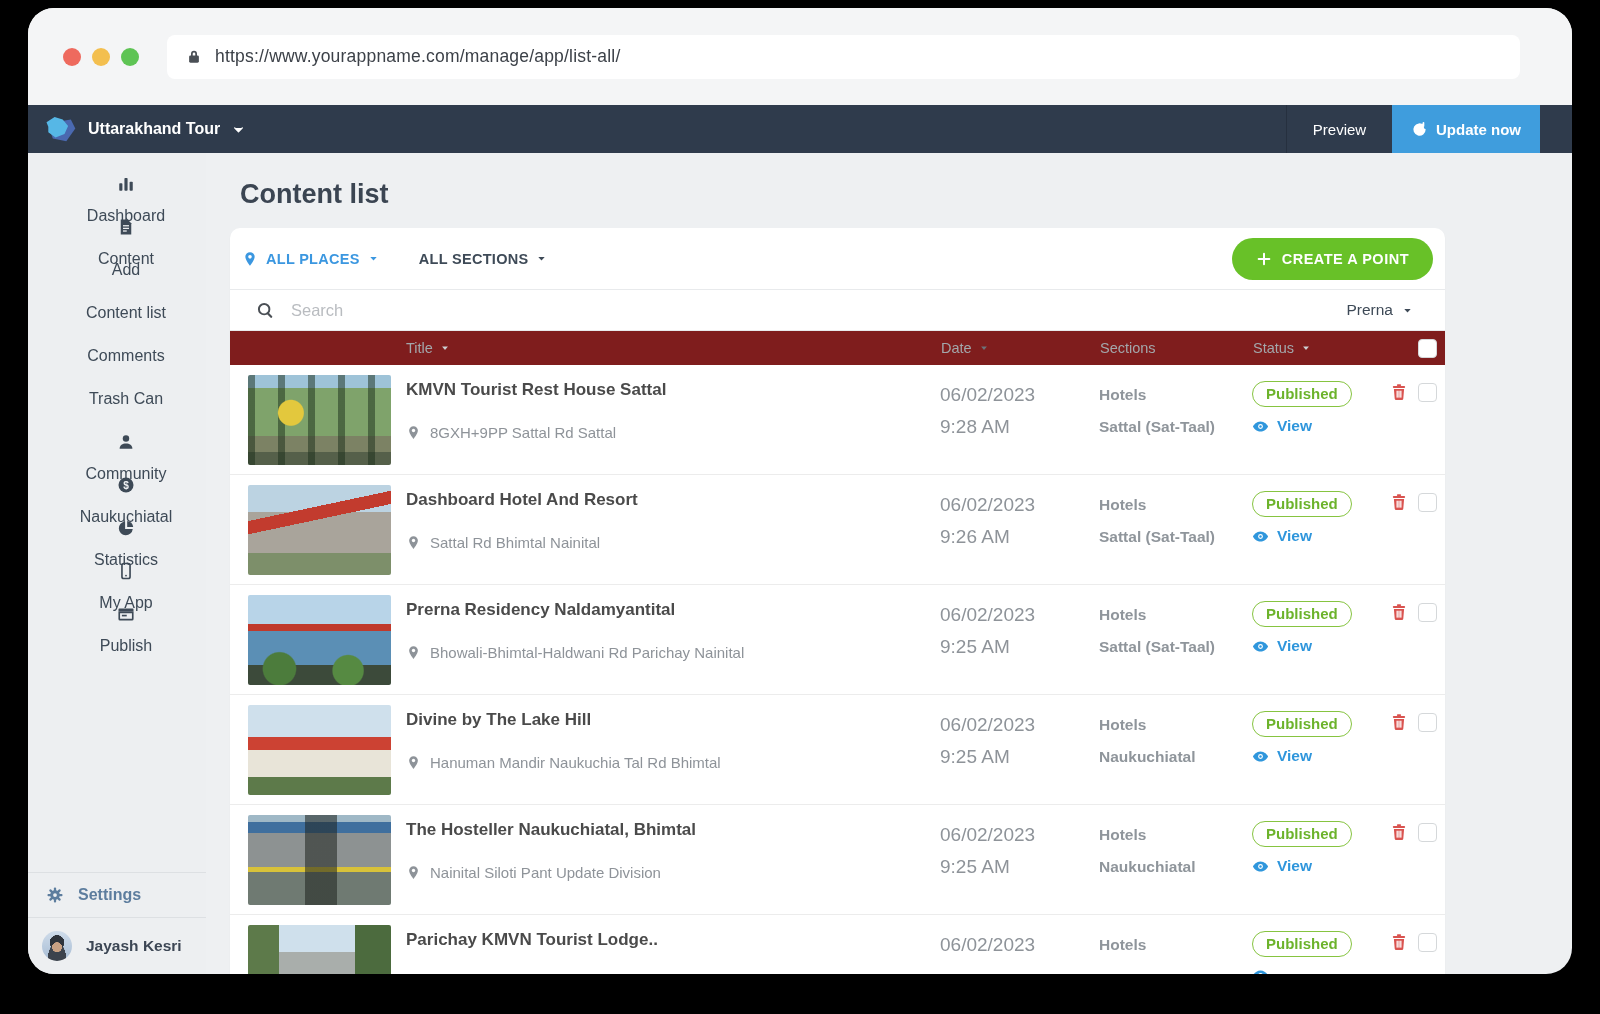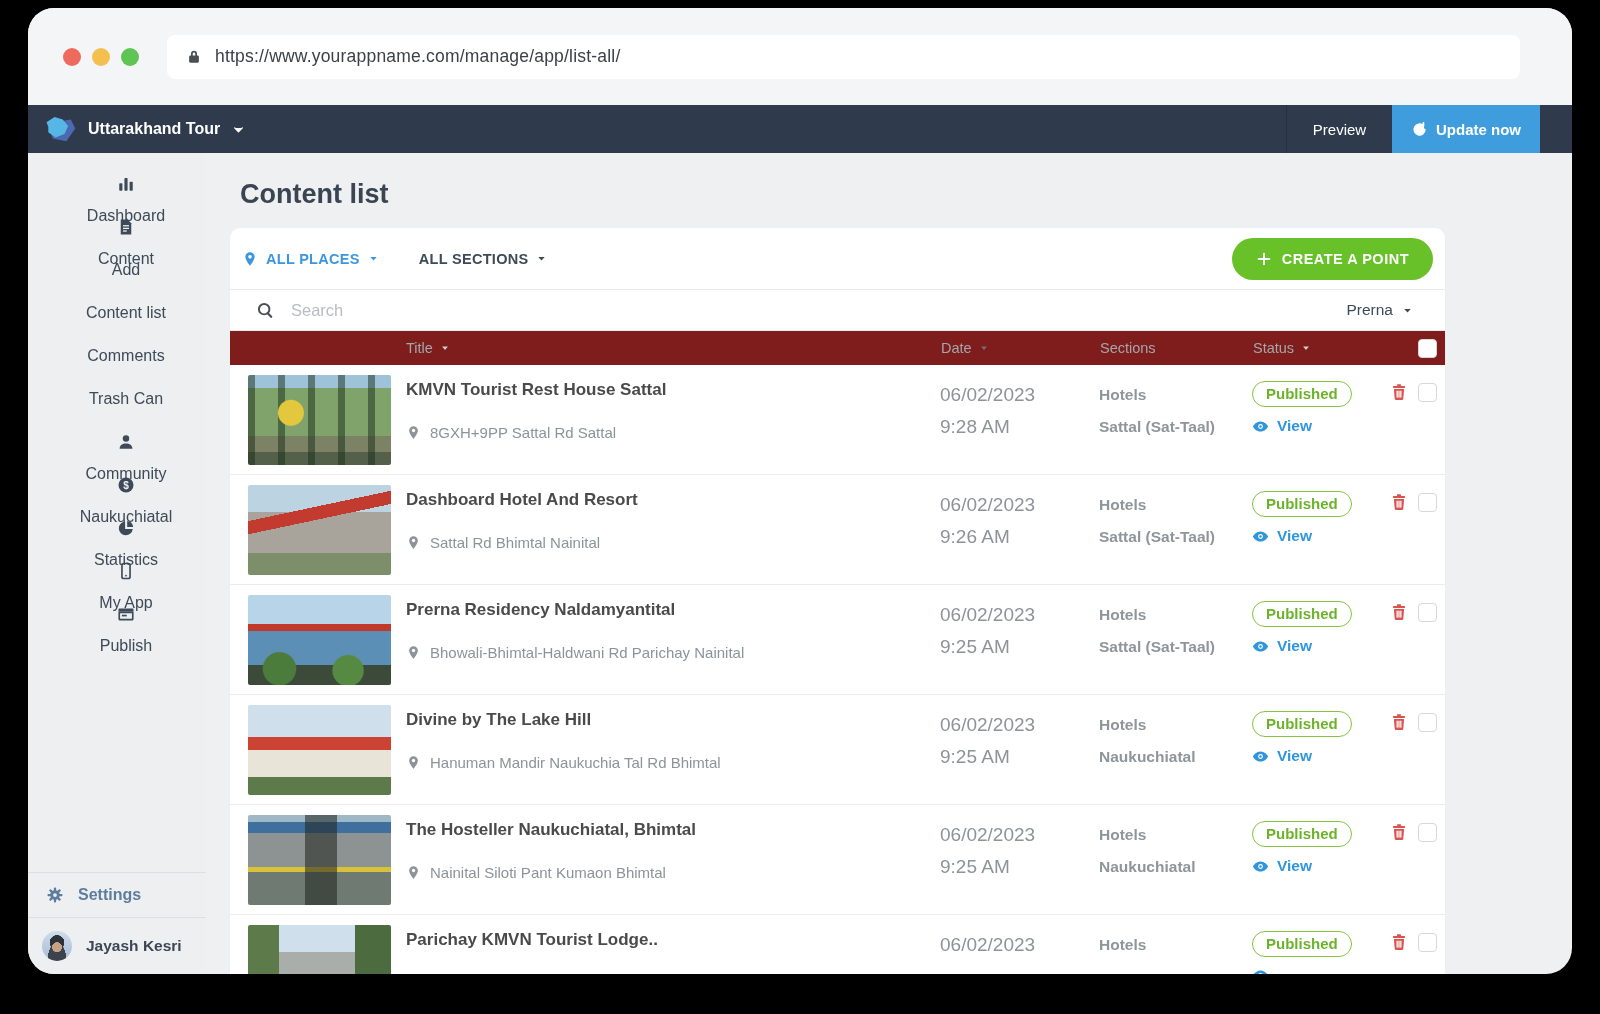--- a/index.html
+++ b/index.html
@@ -603,21 +603,21 @@
             </div>
             <div class="cell-title">
               <div class="row-title">The Hosteller Naukuchiatal, Bhimtal</div>
               <div class="row-addr">
                 <span class="ic">
                   <svg viewBox="0 0 24 24">
                     <path d="M12 1.8a7 7 0 0 0-7 7C5 13.9 12 22.2 12 22.2s7-8.3 7-13.4a7 7 0 0 0-7-7z"></path>
                     <circle cx="12" cy="8.8" r="2.7" fill="#fff"></circle>
                   </svg>
                 </span>
-                <span>Nainital Siloti Pant Kumaon Bhimtal</span>
+                <span>Nainital Siloti Pant Update Division</span>
               </div>
             </div>
             <div class="cell-date">
               <div class="txt2">06/02/2023</div>
               <div class="txt2">9:25 AM</div>
             </div>
             <div class="cell-sections">
               <div class="sec2">Hotels</div>
               <div class="sec2">Naukuchiatal</div>
             </div>

